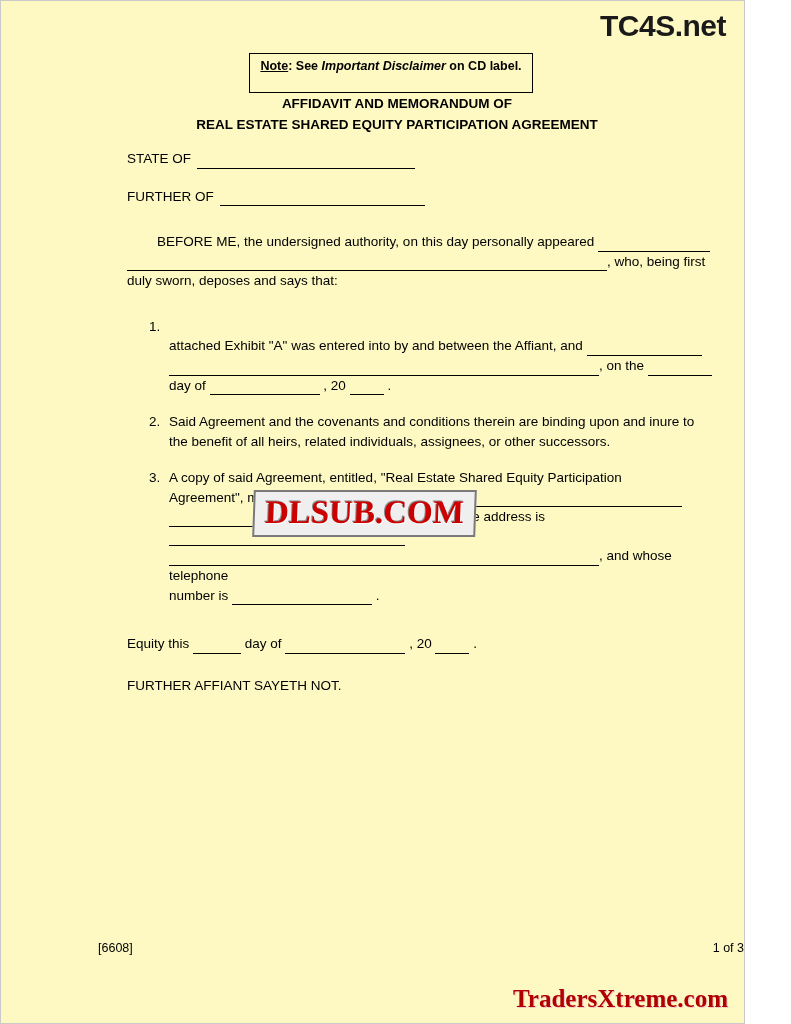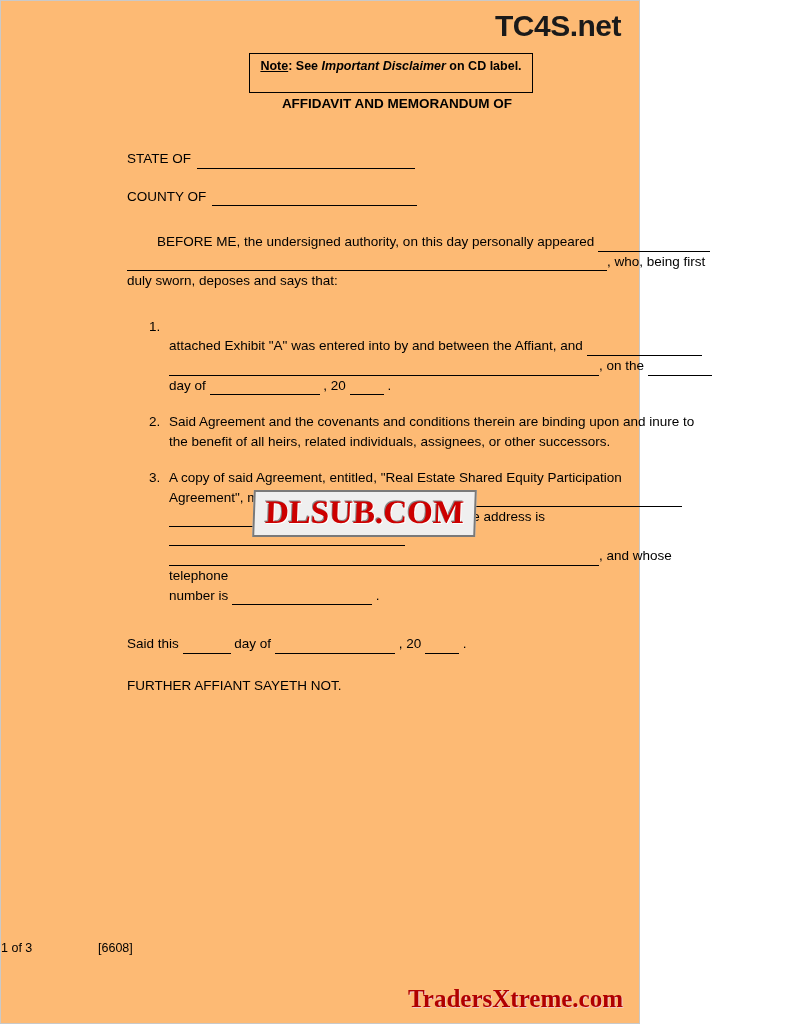--- a/index.html
+++ b/index.html
@@ -13,23 +13,23 @@
     position: relative;
     font-family: "Liberation Sans", sans-serif;
     color: #000000;
     overflow: hidden;
   }
 
   .page {
     position: absolute;
     left: 0;
     top: 0;
-    width: 640px;
+    width: 745px;
     height: 1024px;
-    background: #fdba74;
+    background: #fef9c3;
     border: 1px solid #c9c9c9;
     box-sizing: border-box;
   }
 
   
   .brand-top {
     position: absolute;
     top: 8px;
     right: 18px;
     font-size: 30px;
@@ -168,49 +168,50 @@
     left: 90px;
     bottom: 68px;
     font-size: 12.5px;
     padding-left: 7px;
   }
   .footer-center {
     position: absolute;
     left: 0;
     right: 0;
     bottom: 68px;
-    text-align: left;
+    text-align: right;
     font-size: 12.5px;
   }
 </style>
 </head>
 <body>
 
 <div class="page">
 
   <div class="brand-top">TC4S.net</div>
 
   <div class="note-box">
     <span class="u">Note</span><span class="b">:</span><span class="b"> See </span><span class="bi">Important Disclaimer</span><span class="b"> on CD label.</span>
   </div>
 
   <div class="title">
     <div>AFFIDAVIT AND MEMORANDUM OF</div>
+    <div>REAL ESTATE SHARED EQUITY PARTICIPATION AGREEMENT</div>
   </div>
 
   <div class="body-block">
 
     <div class="line-row">
       <span>STATE OF</span><span class="gap-state"></span>
     </div>
 
     <div class="spacer-18"></div>
 
     <div class="line-row">
-      <span>COUNTY OF</span><span class="gap-county"></span>
+      <span>FURTHER OF</span><span class="gap-county"></span>
     </div>
 
     <div class="spacer-26"></div>
 
     <div class="para tight">
       <span class="indent-first"></span><span>BEFORE ME, the undersigned authority, on this day personally appeared</span> <span class="fill f-ble"></span><br>
       <span class="fill f-full"></span><span>, who, being first</span><br>
       <span>duly sworn, deposes and says that:</span>
     </div>
 
@@ -239,21 +240,21 @@
         <span class="fill f-addr1"></span> <span>whose address is</span> <span class="fill f-addr3"></span><br>
         <span class="fill f-addr2"></span><span>, and whose telephone</span><br>
         <span>number is</span> <span class="fill f-tel"></span> <span>.</span>
       </li>
 
     </ol>
 
     <div style="height:12px"></div>
 
     <div class="para">
-      <span>Said this</span> <span class="fill f-dthis"></span> <span>day of</span> <span class="fill f-dday"></span> <span>, 20</span> <span class="fill f-20"></span> <span>.</span>
+      <span>Equity this</span> <span class="fill f-dthis"></span> <span>day of</span> <span class="fill f-dday"></span> <span>, 20</span> <span class="fill f-20"></span> <span>.</span>
     </div>
 
     <div style="height:22px"></div>
 
     <div class="para">FURTHER AFFIANT SAYETH NOT.</div>
 
   </div>
 
   <div class="stamp">DLSUB.COM</div>
 

